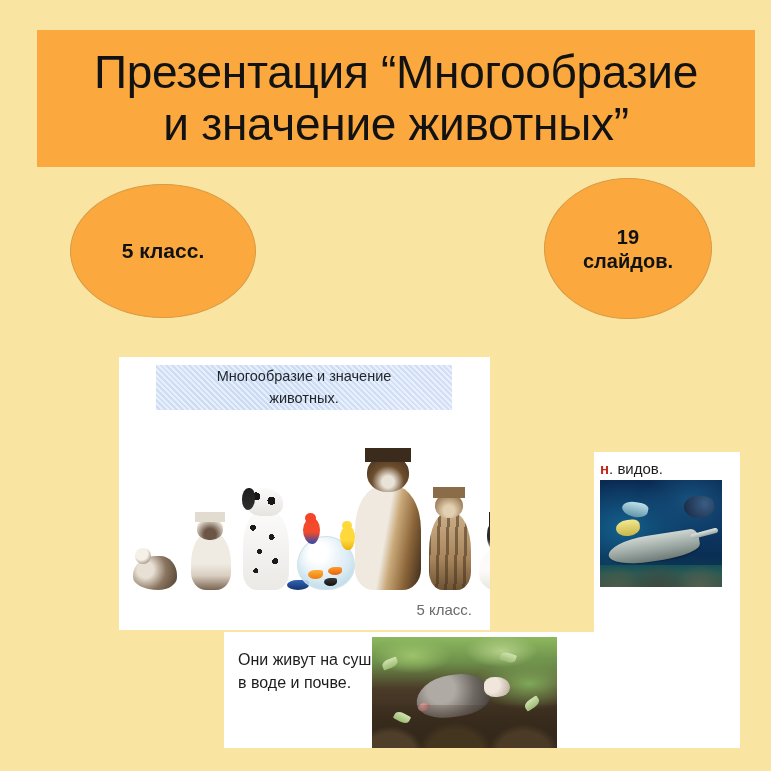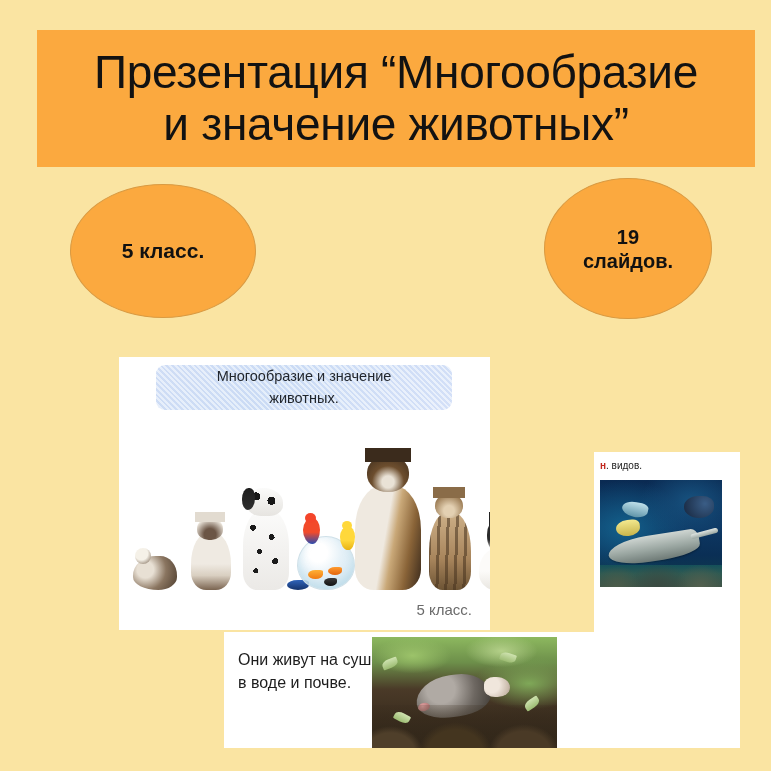--- a/index.html
+++ b/index.html
@@ -94,21 +94,21 @@
     left: 594px;
     top: 452px;
     width: 146px;
     height: 193px;
     z-index: 1;
   }
   #slide-fish .fish-caption {
     position: absolute;
     left: 6px;
     top: 8px;
-    font-size: 10px;
+    font-size: 15px;
     color: #1c1c1c;
     white-space: nowrap;
   }
   #slide-fish .fish-caption .cut {
     color: #c2291f;
     font-weight: bold;
   }
   .underwater {
     position: absolute;
     left: 6px;
@@ -191,21 +191,20 @@
     left: 37px;
     top: 8px;
     width: 296px;
     height: 45px;
     background:
       repeating-linear-gradient(45deg, rgba(255,255,255,.45) 0 2px, rgba(190,205,240,.25) 2px 4px),
       linear-gradient(135deg, #d5e2f7 0%, #cfe0f6 40%, #dbe6fa 100%);
     display: flex;
     align-items: center;
     justify-content: center;
-    border-radius: 9px;
   }
   #slide-main .slide-title-band .slide-title-text {
     font-size: 14.5px;
     line-height: 1.45;
     color: #22272e;
     text-align: center;
     white-space: pre-line;
   }
   #slide-main .slide-footer {
     position: absolute;

